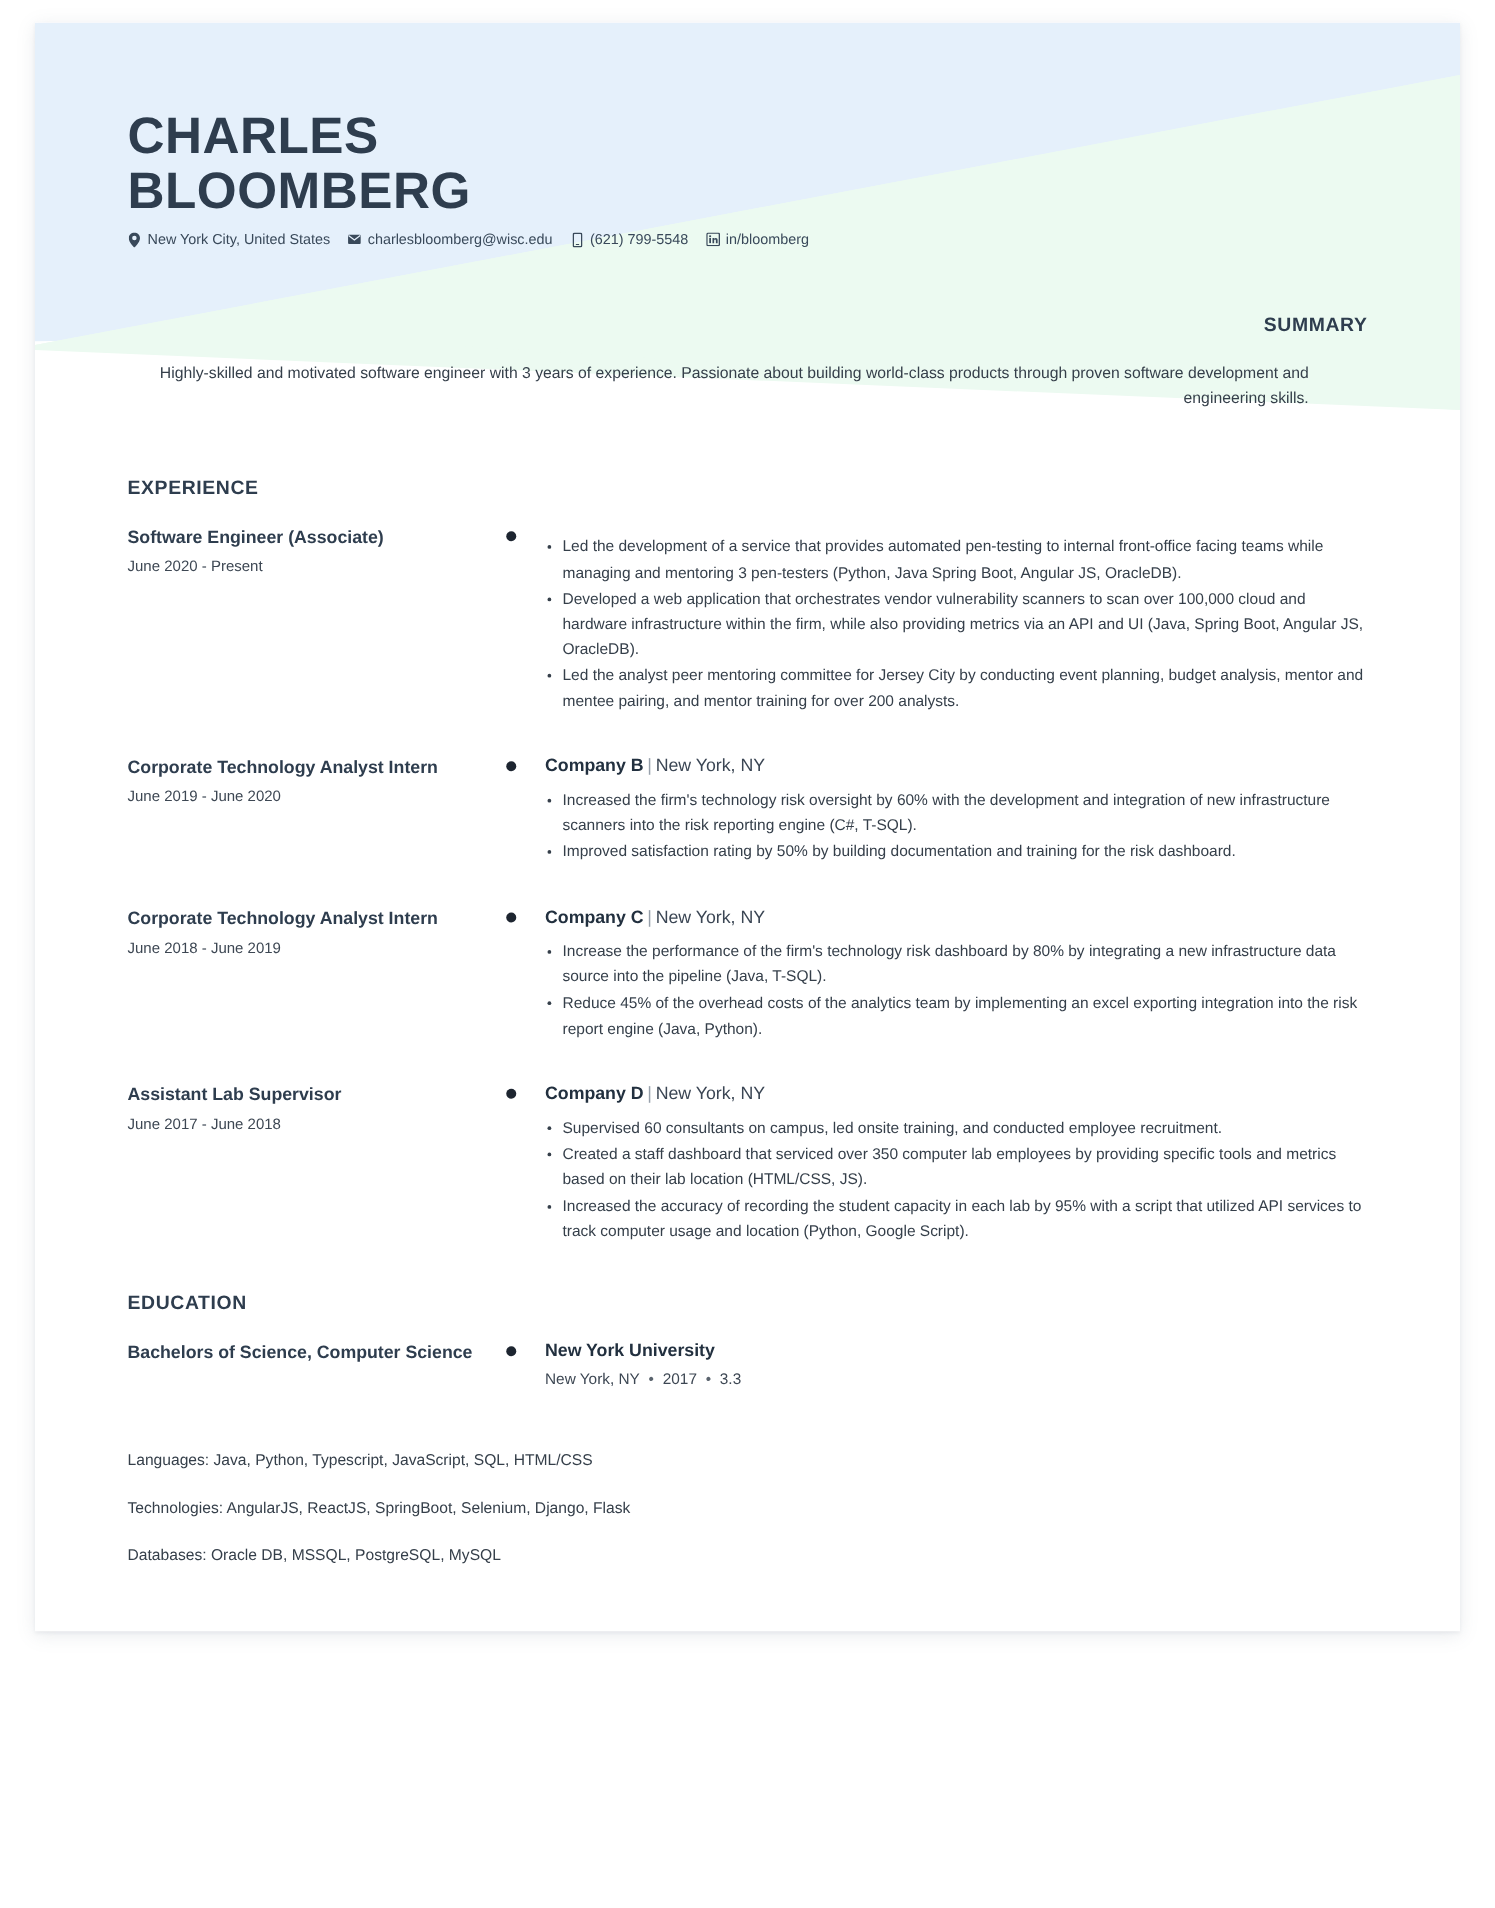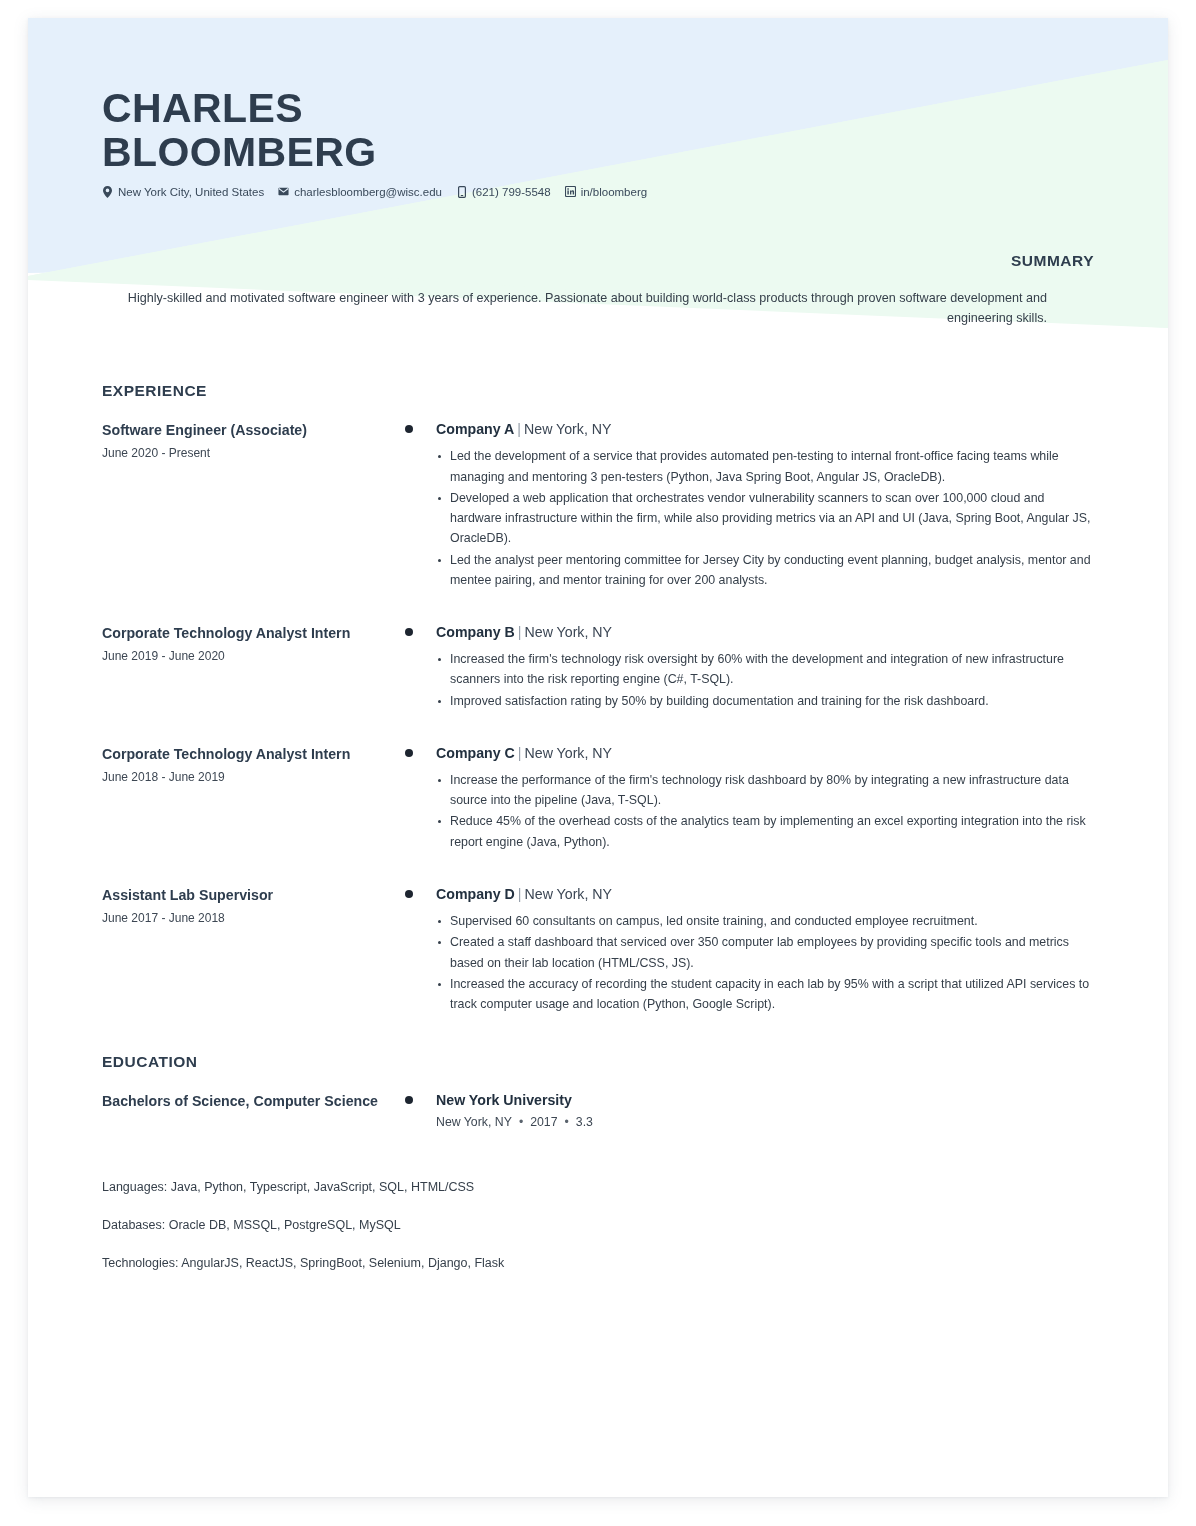--- a/index.html
+++ b/index.html
@@ -15,21 +15,21 @@
     overflow: hidden;
     position: relative;
   }
 
   
   #page-wrap {
     position: absolute;
     left: 28px;
     top: 18px;
     width: 1140px;
-    height: 1479px;
+    height: 1287px;
     background: #ffffff;
     box-shadow: 0 3px 14px rgba(120,130,145,0.16),
                 0 1px 3px rgba(120,130,145,0.10);
     overflow: hidden;
   }
 
   
   .bg-layer {
     position: absolute;
     left: 0; top: 0;
@@ -259,23 +259,20 @@
 
       <div class="entry" style="margin-top:20px;">
         <div class="entry-left">
           <div class="entry-title">Software Engineer (Associate)</div>
           <div class="entry-date">June 2020 - Present</div>
         </div>
         <div class="entry-bullet">
             <span class="dot"></span>
           </div>
         <div class="entry-right">
-          <div class="org-line">
-            <span class="org-name">Company A</span><span class="org-sep">|</span><span class="org-loc">New York, NY</span>
-          </div>
           <ul class="points">
             <li>Led the development of a service that provides automated pen-testing to internal front-office facing teams while managing and mentoring 3 pen-testers (Python, Java Spring Boot, Angular JS, OracleDB).</li>
             <li>Developed a web application that orchestrates vendor vulnerability scanners to scan over 100,000 cloud and hardware infrastructure within the firm, while also providing metrics via an API and  UI (Java, Spring Boot, Angular JS, OracleDB).</li>
             <li>Led the analyst peer mentoring committee for Jersey City by conducting event planning, budget analysis, mentor and mentee pairing, and mentor training for over 200 analysts.</li>
           </ul>
         </div>
       </div>
 
       <div class="entry" style="margin-top:32px;">
         <div class="entry-left">
@@ -352,18 +349,18 @@
           </div>
           <div class="edu-sub">
             <span>New York, NY</span><span class="sep">•</span><span>2017</span><span class="sep">•</span><span>3.3</span>
           </div>
         </div>
       </div>
     </div>
 
     <div id="skills-section">
       <div class="skill-line">Languages: Java, Python, Typescript, JavaScript, SQL, HTML/CSS</div>
+      <div class="skill-line">Technologies: AngularJS, ReactJS, SpringBoot, Selenium, Django, Flask</div>
       <div class="skill-line">Databases: Oracle DB, MSSQL, PostgreSQL, MySQL</div>
-      <div class="skill-line">Technologies: AngularJS, ReactJS, SpringBoot, Selenium, Django, Flask</div>
     </div>
 
   </div>
 </div>
 
 </body></html>

